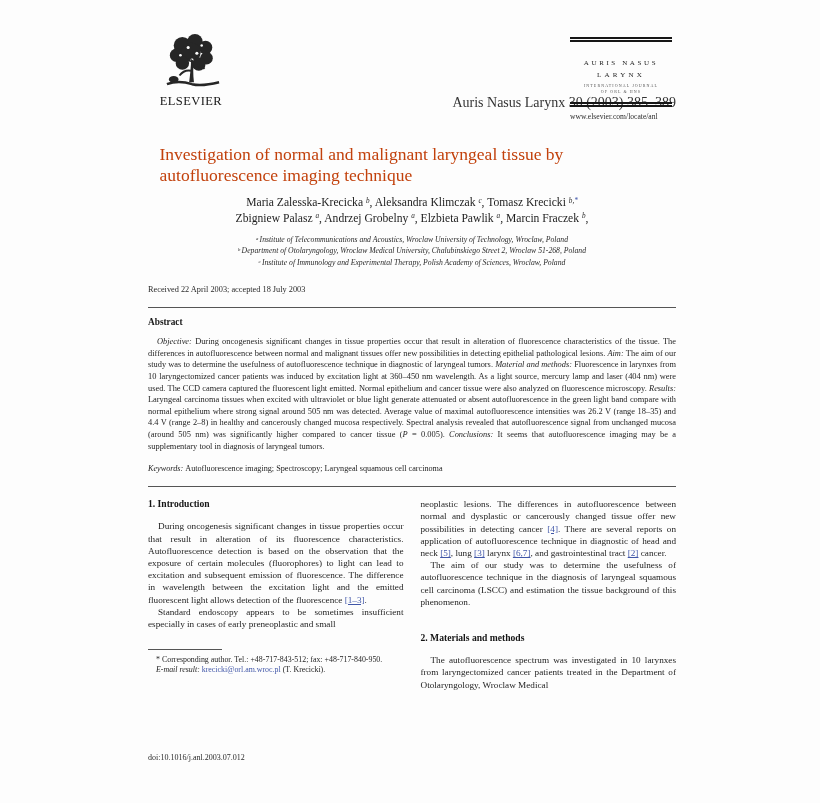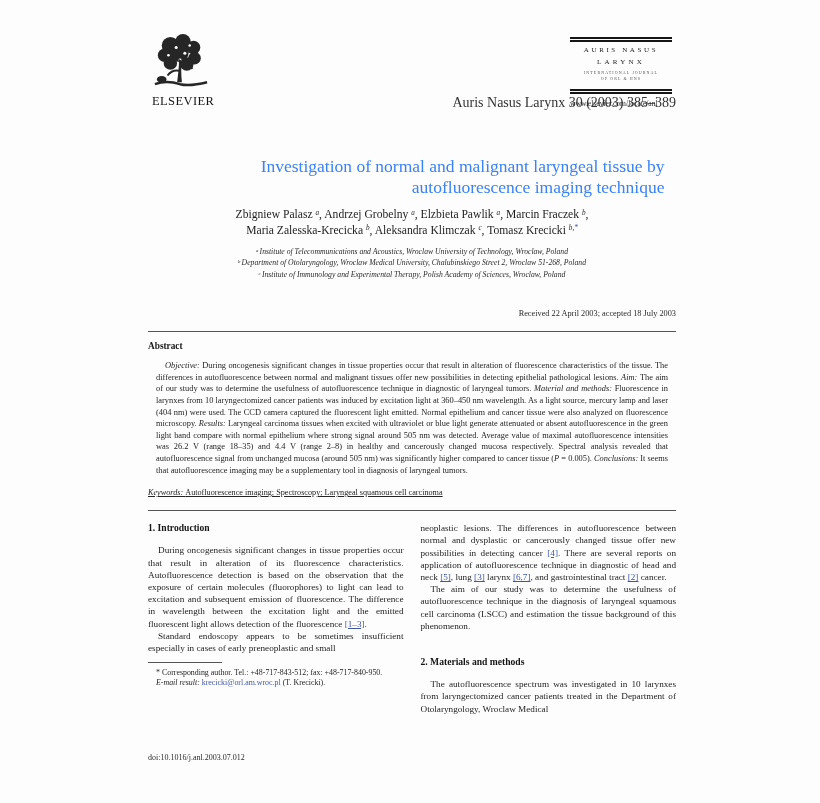--- a/index.html
+++ b/index.html
@@ -7,52 +7,52 @@
   .page{
     position:relative; width:820px; height:803px; overflow:hidden;
     background:#fdfdfd; box-sizing:border-box;
     padding:34px 144px 0 148px;
     font-family:"Liberation Serif","DejaVu Serif",serif;
     color:var(--ink);
     -webkit-font-smoothing:antialiased;
   }
   
   .hdr{position:relative;height:84px;}
-  .logo{position:absolute;left:4px;top:0;width:70px;text-align:left;}
+  .logo{position:absolute;left:4px;top:0;width:70px;text-align:right;}
   .logo-name{font-size:12.5px;letter-spacing:.4px;color:#161616;margin-top:0;}
   .cite{position:absolute;left:0;right:0;bottom:7px;text-align:right;font-size:14px;color:#333;}
   .jwrap{position:absolute;right:4px;top:3px;width:102px;text-align:center;}
-  .jbox{border-top:5px double #161616;border-bottom:5px double #161616;padding:4px 2px 8px;}
+  .jbox{border-top:5px double #161616;border-bottom:5px double #161616;padding:17px 2px 8px;}
   .jt1{font-size:7px;letter-spacing:2.6px;color:#1d1d1d;}
   .jt2{font-size:7px;letter-spacing:3.2px;color:#1d1d1d;margin-top:4px;}
   .jt3{font-size:4px;letter-spacing:1.1px;color:#555;margin-top:4px;}
   .jt4{font-size:4px;letter-spacing:1.1px;color:#555;margin-top:1px;}
   .jurl{font-size:7.6px;color:#2c2c2c;margin-top:5px;text-align:left;}
   
-  .title{margin:38px auto 0;max-width:505px;text-align:right;font-size:17.5px;line-height:21px;color:#3b82f6;}
+  .title{margin:26px auto 0;max-width:505px;text-align:left;font-size:17.5px;line-height:21px;color:#c2410c;}
   .authors{margin-top:10px;text-align:center;font-size:11.6px;line-height:14.5px;color:#1d1d1d;}
   .authors .sup{font-style:italic;}
   .affils{margin-top:8px;text-align:center;font-style:italic;font-size:7.7px;line-height:10.4px;color:#2a2a2a;}
-  .received{margin-top:28px;text-align:right;font-size:8.3px;color:#2a2a2a;}
+  .received{margin-top:16px;text-align:left;font-size:8.3px;color:#2a2a2a;}
   .rule{border:0;border-top:1px solid #555;margin:13px 0 0;}
   
   .abs-h{margin-top:9px;font-size:9.3px;font-weight:bold;color:#161616;}
-  .abs-b{margin:9px 8px 0;font-size:8.4px;line-height:11.6px;text-align:justify;text-indent:9px;color:#242424;}
+  .abs-b{margin:9px 0 0;font-size:8.4px;line-height:11.6px;text-align:justify;text-indent:9px;color:#242424;}
   .abs-c{margin:1px 0 0;font-size:8.4px;line-height:11.6px;color:#242424;}
-  .kw{margin-top:12px;font-size:8.2px;color:#242424;text-decoration:underline;}
+  .kw{margin-top:12px;font-size:8.2px;color:#242424;}
   
   .cols{display:flex;gap:17px;margin-top:11px;justify-content:center;}
   .col{flex:1;font-size:9.2px;line-height:12.2px;text-align:justify;color:#242424;min-width:0;}
   .col h2{font-size:9.6px;font-weight:bold;margin:0 0 10px;text-align:left;color:#161616;}
   .col h2.mt{margin-top:24px;}
   .col p{margin:0;}
   .col p.ind{text-indent:10px;}
   .col p.mt{margin-top:10px;}
   
-  .fn{margin-top:8px;font-size:7.9px;line-height:10.3px;text-align:justify;}
+  .fn{margin-top:19px;font-size:7.9px;line-height:10.3px;text-align:justify;}
   .fn-rule{width:74px;border-top:1px solid #555;margin-bottom:5px;}
   .fn p{margin:0;text-indent:8px;}
   
   .footer{position:absolute;left:148px;top:752px;font-size:8px;line-height:11.5px;color:#2a2a2a;}
   
   .i{font-style:italic;}
   .sup{font-size:62%;position:relative;top:-0.45em;}
   .link{color:var(--blue);}
   .u{text-decoration:underline;text-decoration-thickness:.5px;}
 </style>
@@ -97,22 +97,22 @@
         <div class="jt3">INTERNATIONAL JOURNAL</div>
         <div class="jt4">OF ORL &amp; HNS</div>
       </div>
       <div class="jurl">www.elsevier.com/locate/anl</div>
     </div>
   </div>
 
   <div class="title">Investigation of normal and malignant laryngeal tissue by autofluorescence imaging technique</div>
 
   <div class="authors">
+    <div><span>Maria Zalesska-Krecicka </span><span class="sup">b</span><span>, Aleksandra Klimczak </span><span class="sup">c</span><span>, Tomasz Krecicki </span><span class="sup">b,</span><span class="sup link">*</span></div>
     <div><span>Zbigniew Palasz </span><span class="sup">a</span><span>, Andrzej Grobelny </span><span class="sup">a</span><span>, Elzbieta Pawlik </span><span class="sup">a</span><span>, Marcin Fraczek </span><span class="sup">b</span><span>,</span></div>
-    <div><span>Maria Zalesska-Krecicka </span><span class="sup">b</span><span>, Aleksandra Klimczak </span><span class="sup">c</span><span>, Tomasz Krecicki </span><span class="sup">b,</span><span class="sup link">*</span></div>
   </div>
 
   <div class="affils">
     <div><span class="sup">a </span><span>Institute of Telecommunications and Acoustics, Wroclaw University of Technology, Wroclaw, Poland</span></div>
     <div><span class="sup">b </span><span>Department of Otolaryngology, Wroclaw Medical University, Chalubinskiego Street 2, Wroclaw 51-268, Poland</span></div>
     <div><span class="sup">c </span><span>Institute of Immunology and Experimental Therapy, Polish Academy of Sciences, Wroclaw, Poland</span></div>
   </div>
 
   <div class="received">Received 22 April 2003; accepted 18 July 2003</div>
 

